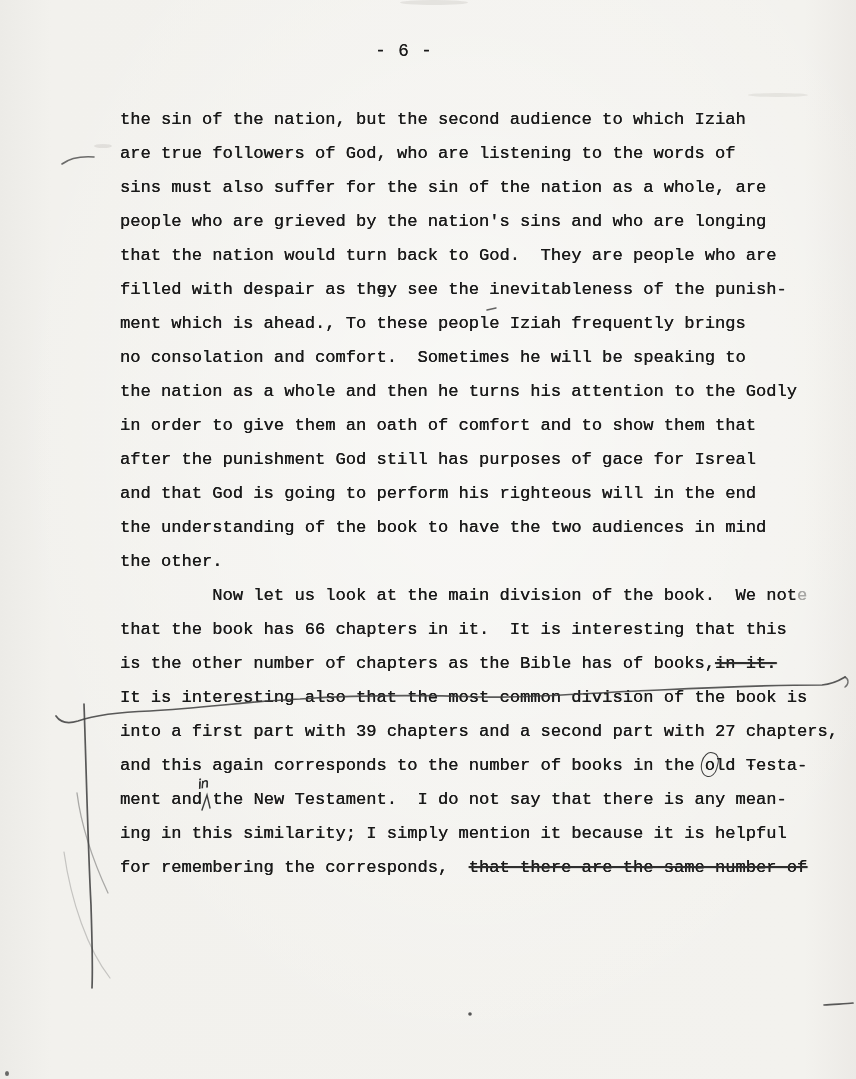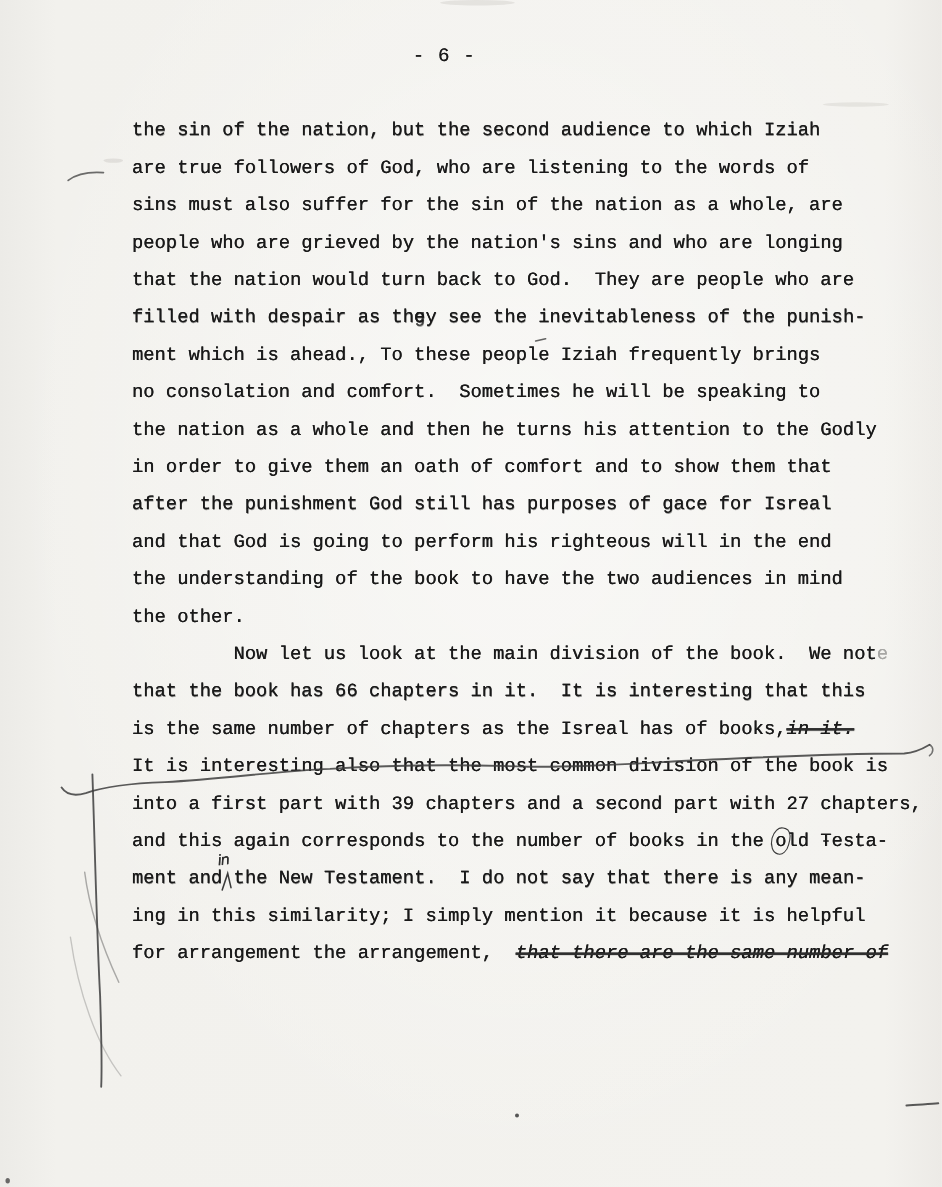--- a/index.html
+++ b/index.html
@@ -17,21 +17,21 @@
     font-size:17.5px;color:#1a1a1a;letter-spacing:1px;white-space:pre;
     text-shadow:0 0 0.5px rgba(20,20,20,.9);
   }
   .text-block{
     position:absolute;left:120px;top:103px;width:736px;
     font-size:17.1px;line-height:34px;color:#191919;
   }
   .line{white-space:pre;height:34px;text-shadow:0 0 .5px rgba(25,25,25,.85),.3px .3px .4px rgba(25,25,25,.45);}
   .raised{position:relative;top:-4px;display:inline-block;}
   .faint{opacity:.35;}
-  .strike{position:relative;text-decoration:line-through;text-decoration-thickness:1.7px;text-decoration-color:#2e2e2e;font-style:italic;}
+  .strike{position:relative;text-decoration:line-through;text-decoration-thickness:1.7px;text-decoration-color:#2e2e2e;}
   .circled{position:relative;}
   .circled::after{
     content:"";position:absolute;left:-4px;top:-4px;width:15px;height:23px;
     border:1.6px solid #3a3a3a;border-radius:55% 45% 50% 60%;transform:rotate(14deg);
   }
   .ot{position:relative;display:inline-block;}
   .ot .under{position:absolute;left:0;top:0;opacity:.8;}
   .insert{position:relative;display:inline-block;width:10.3px;height:17px;vertical-align:baseline;}
   .insert .above{
     position:absolute;left:-4px;top:-20px;font-size:13px;font-style:italic;
@@ -58,29 +58,29 @@
       <div class="line"><span>ment which is ahead., To these people Iziah frequently brings</span></div>
       <div class="line"><span>no consolation and comfort.  Sometimes he will be speaking to</span></div>
       <div class="line"><span>the nation as a whole and then he turns his attention to the Godly</span></div>
       <div class="line"><span>in order to give them an oath of comfort and to show them that</span></div>
       <div class="line"><span>after the punishment God still has purposes of gace for Isreal</span></div>
       <div class="line"><span>and that God is going to perform his righteous will in the end</span></div>
       <div class="line"><span>the understanding of the book to have the two audiences in mind</span></div>
       <div class="line"><span>the other.</span></div>
       <div class="line"><span>         Now let us look at the main division of the book.  We not</span><span class="faint">e</span></div>
       <div class="line"><span>that the book has 66 chapters in it.  It is interesting that this</span></div>
-      <div class="line"><span>is the same number of chapters as the Isreal has of books,</span><span class="strike">in it.</span></div>
+      <div class="line"><span>is the other number of chapters as the Bible has of books,</span><span class="strike">in it.</span></div>
       <div class="line"><span>It is interesting also that the most common division of the book is</span></div>
       <div class="line"><span>into a first part with 39 chapters and a second part with 27 chapters,</span></div>
       <div class="line"><span>and this again corresponds to the number of books in the </span><span class="circled">o</span><span>ld </span><span class="ot"><span class="under">-</span>T</span><span>esta-</span></div>
       <div class="line"><span>ment and</span><span class="insert"><span class="above">in</span><svg width="13" height="18">
             <path d="M2,17 L7,2 L10,15" fill="none" stroke="#3a3a3a" stroke-width="1.4" stroke-linecap="round"></path>
           </svg></span><span>the New Testament.  I do not say that there is any mean-</span></div>
       <div class="line"><span>ing in this similarity; I simply mention it because it is helpful</span></div>
-      <div class="line"><span>for arrangement the arrangement,  </span><span class="strike">that there are the same number of</span></div>
+      <div class="line"><span>for remembering the corresponds,  </span><span class="strike">that there are the same number of</span></div>
     </div>
 
   <div class="smudge" style="left:400px;top:0;width:68px;height:5px;opacity:.18;"></div>
   <div class="smudge" style="left:748px;top:93px;width:60px;height:4px;opacity:.16;"></div>
   <div class="smudge" style="left:94px;top:144px;width:18px;height:4px;opacity:.2;"></div>
   <div class="smudge" style="left:5px;top:1071px;width:4px;height:5px;opacity:.75;background:#3c3c3c;"></div>
 
   <svg class="pencil-overlay" width="856" height="1079" viewBox="0 0 856 1079">
     <g fill="none" stroke="#3d3d3d" stroke-linecap="round">
 

